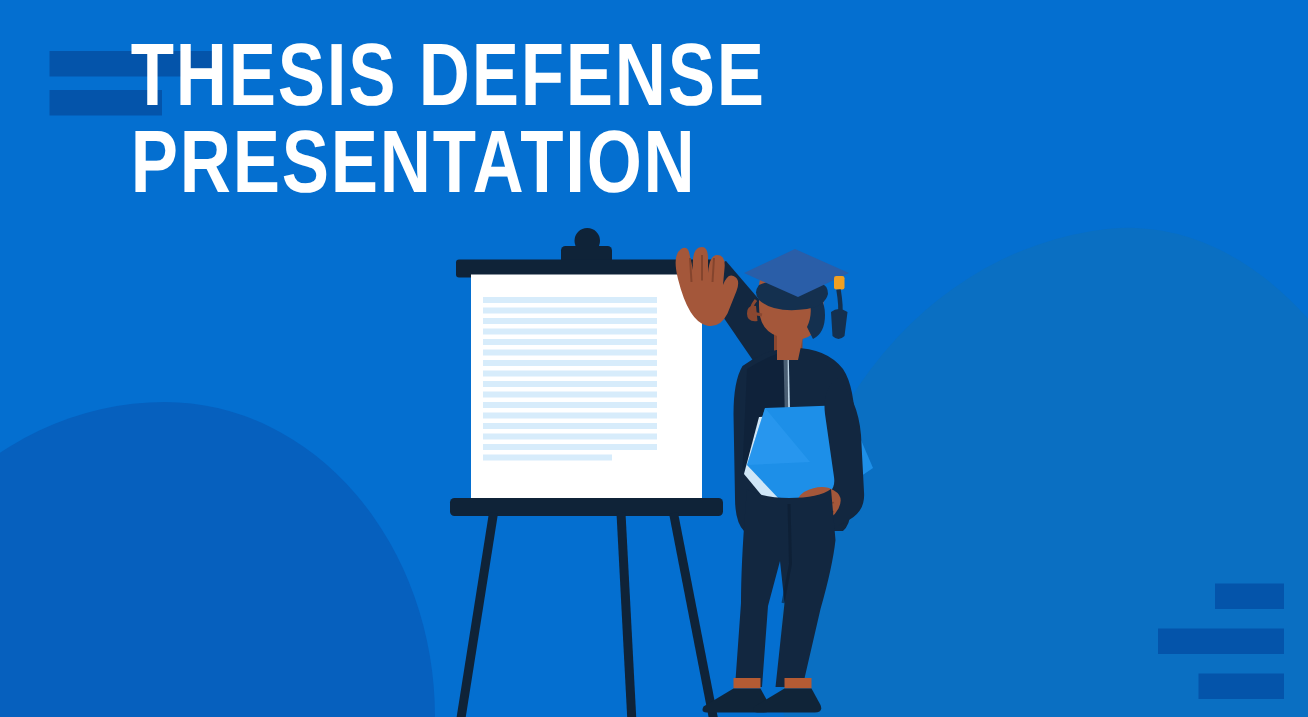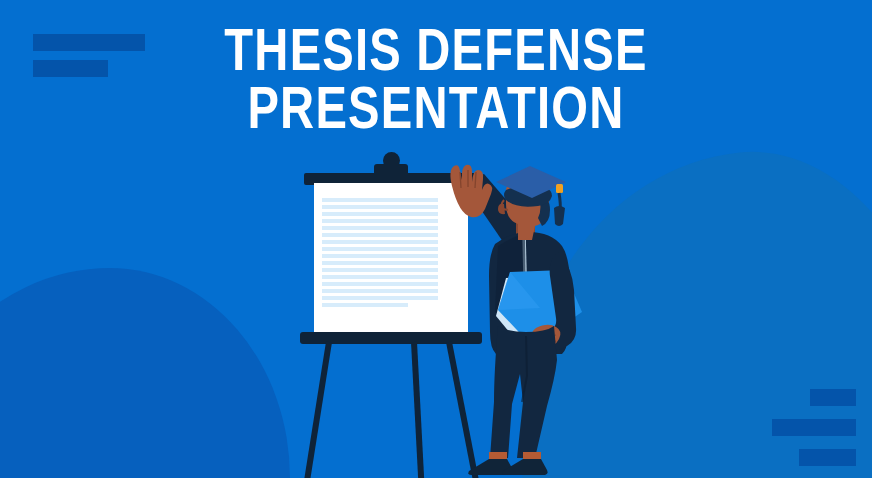--- a/index.html
+++ b/index.html
@@ -47,21 +47,21 @@
     position: absolute;
     background: #0454AA;
   }
 
   
   #title-block {
     position: absolute;
     left: 0;
     right: 0;
     top: 22px;
-    text-align: center;
+    text-align: left;
     z-index: 6;
   }
   .title-line {
     display: block;
     color: #FFFFFF;
     font-family: "Liberation Sans Narrow", "Liberation Sans", "DejaVu Sans", sans-serif;
     font-weight: 700;
     font-size: 59px;
     line-height: 0.98em;
     letter-spacing: 1.5px;

